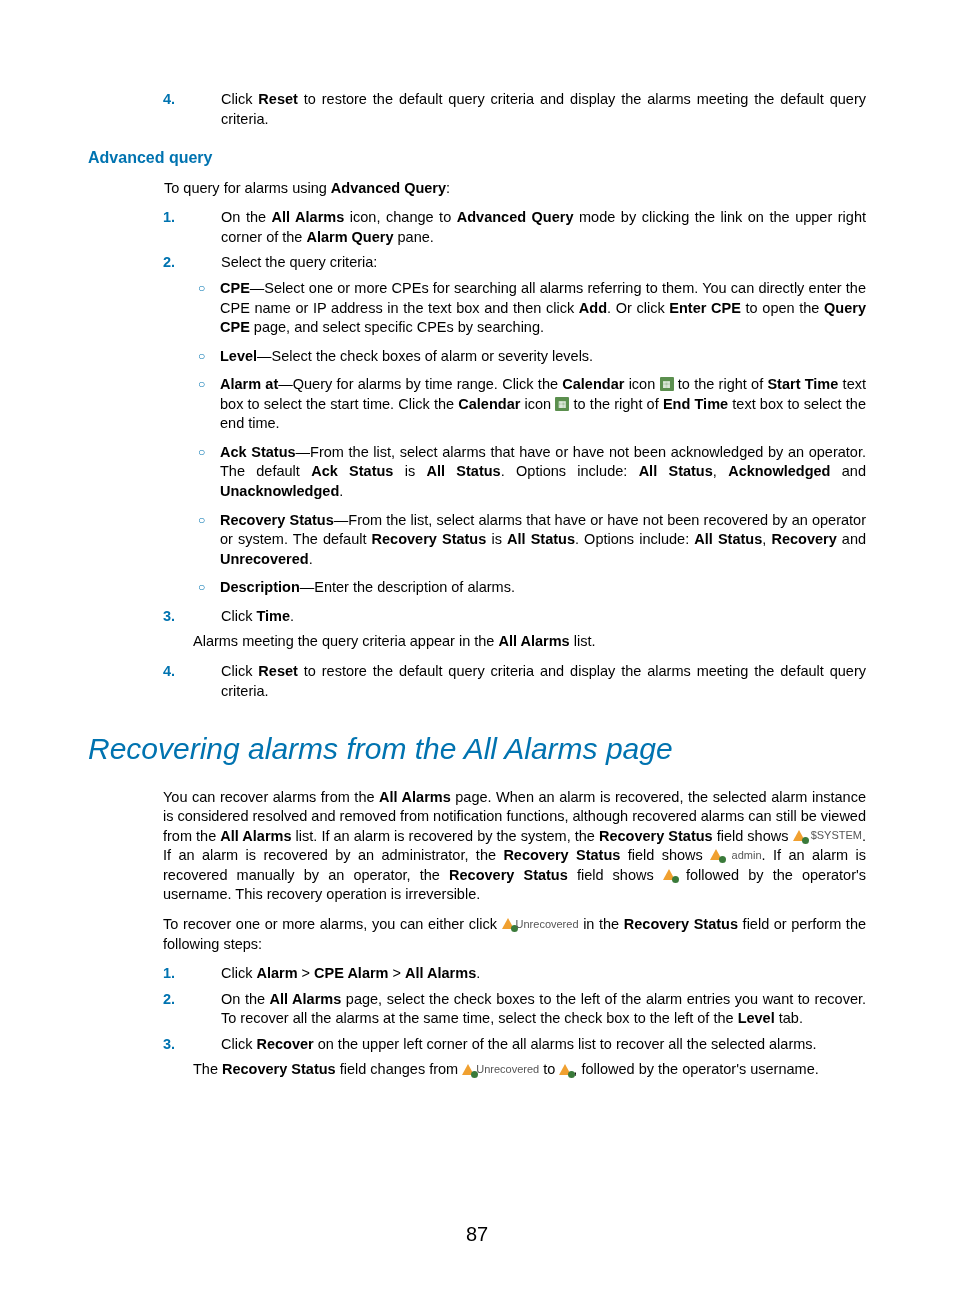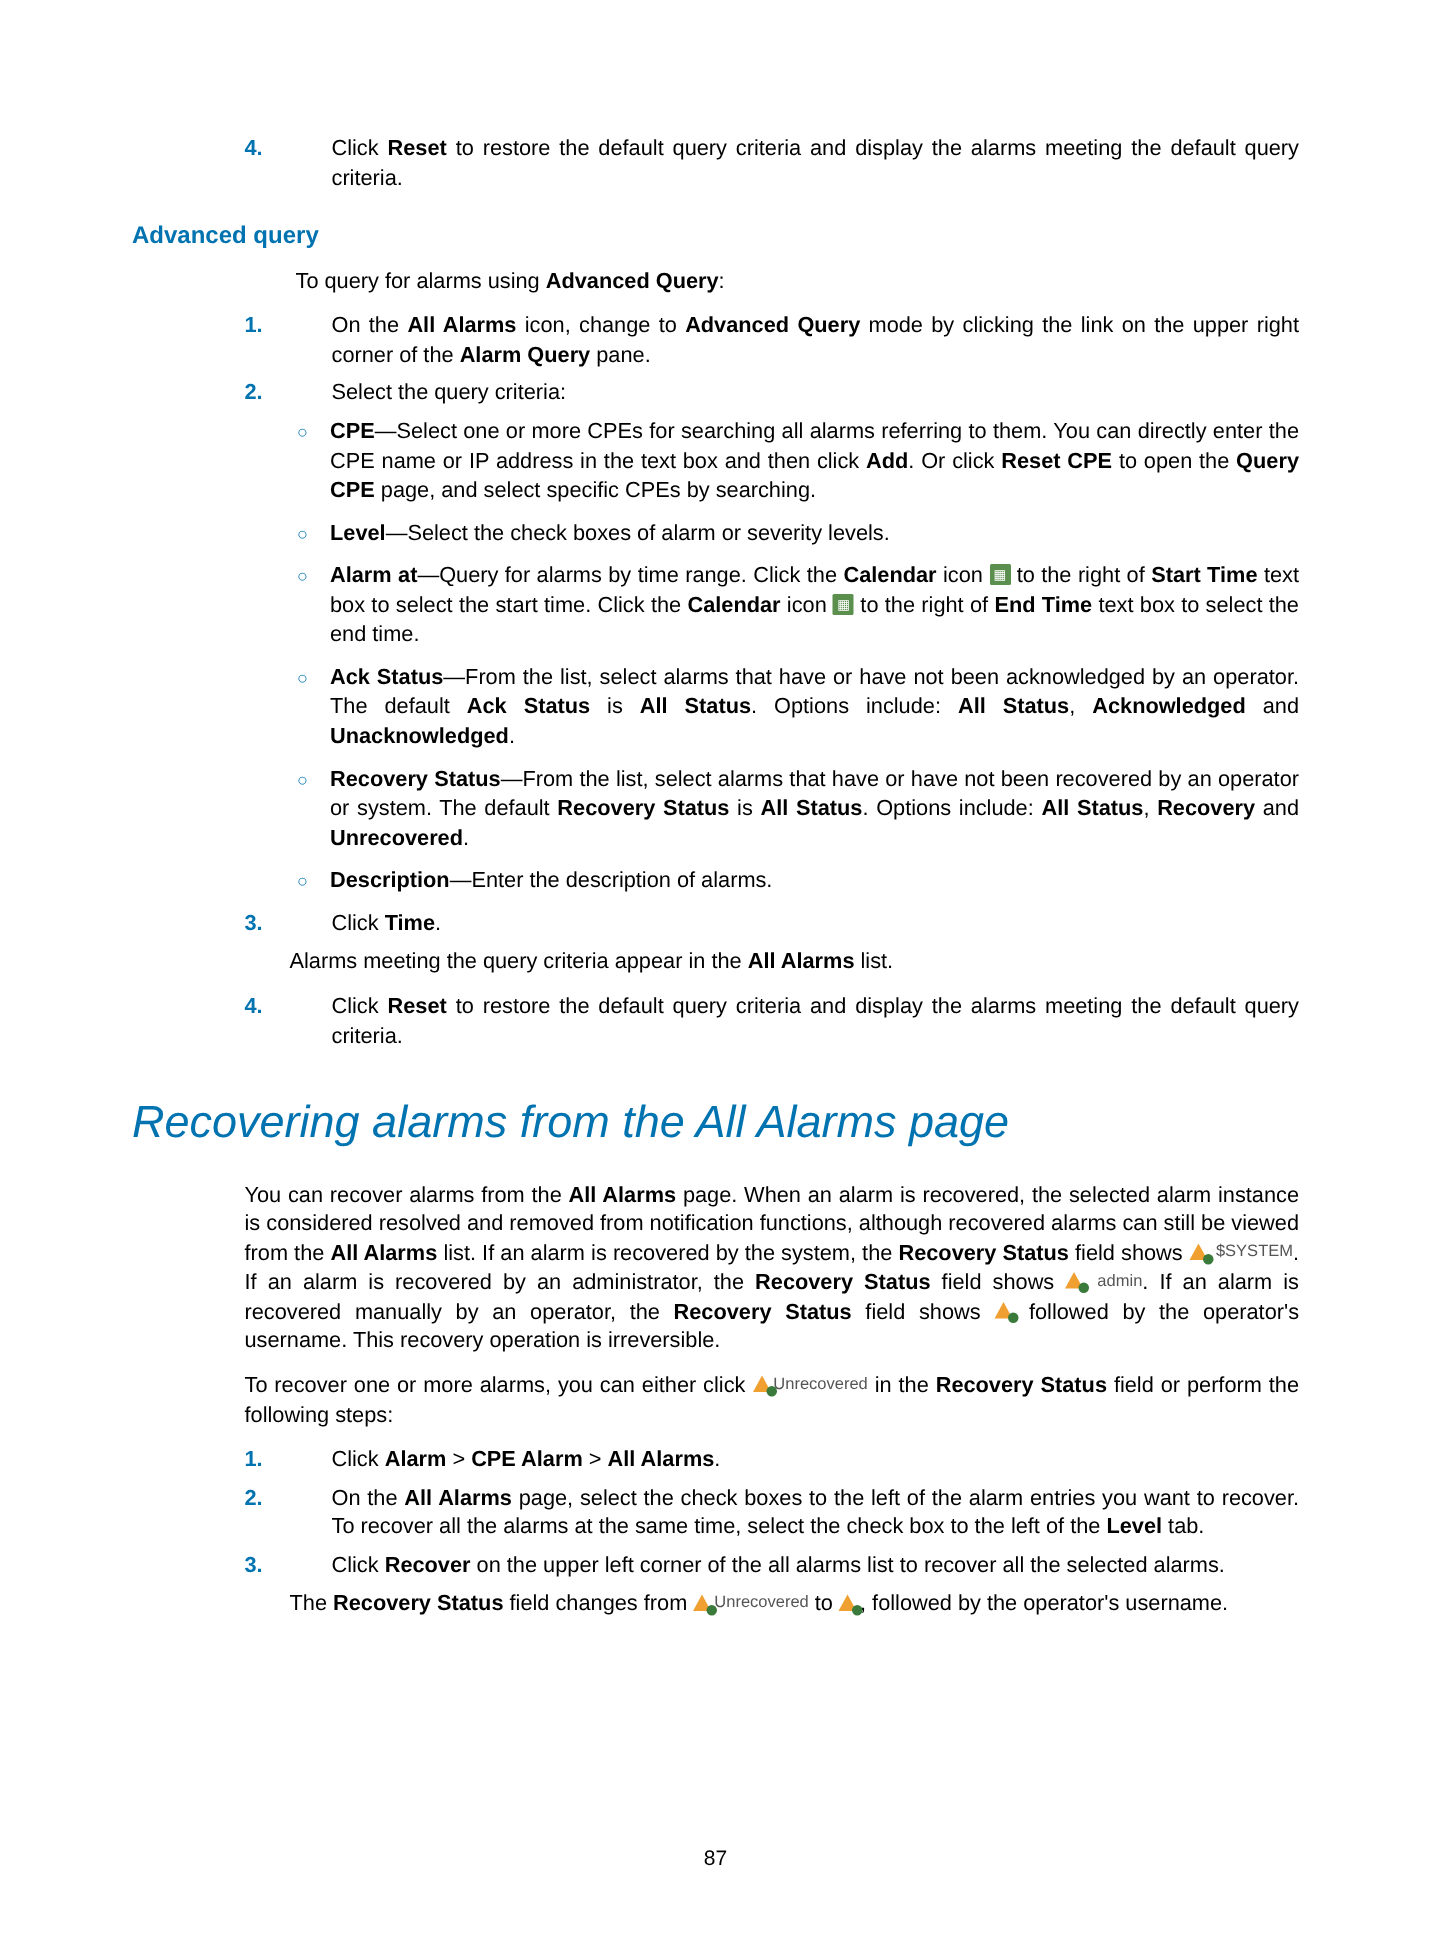--- a/index.html
+++ b/index.html
@@ -91,56 +91,56 @@
     font-size: 11px;
     color: #555;
     vertical-align: middle;
     position: relative; top: -1px;
   }
   .pagenum {
     position: absolute;
     bottom: 48px;
     left: 0; right: 0;
     text-align: center;
-    font-size: 14px;
+    font-size: 20px;
   }
   .just { text-align: justify; }
 </style>
 </head>
 <body>
 
 <div class="indent-1 ol-item">
   <div class="ol-num">4.</div>
   <div class="ol-body just">
     <span>Click </span><b>Reset</b><span> to restore the default query criteria and display the alarms meeting the default query criteria.</span>
   </div>
 </div>
 
 <div class="h3">Advanced query</div>
 
-<div class="para" style="margin-left:109px;">
+<div class="para" style="margin-left:76px;">
   <span>To query for alarms using </span><b>Advanced Query</b><span>:</span>
 </div>
 
 <div class="indent-1 ol-item">
   <div class="ol-num">1.</div>
   <div class="ol-body just">
     <span>On the </span><b>All Alarms</b><span> icon, change to </span><b>Advanced Query</b><span> mode by clicking the link on the upper right corner of the </span><b>Alarm Query</b><span> pane.</span>
   </div>
 </div>
 
 <div class="indent-1 ol-item">
   <div class="ol-num">2.</div>
   <div class="ol-body">Select the query criteria:</div>
 </div>
 
 <div class="indent-2">
   <div class="bullet-circ">○</div>
   <div class="sub-body just">
-    <b>CPE</b><span>—Select one or more CPEs for searching all alarms referring to them. You can directly enter the CPE name or IP address in the text box and then click </span><b>Add</b><span>. Or click </span><b>Reset CPE</b><span> to open the </span><b>Query CPE</b><span> page, and select specific CPEs by searching.</span>
+    <b>CPE</b><span>—Select one or more CPEs for searching all alarms referring to them. You can directly enter the CPE name or IP address in the text box and then click </span><b>Add</b><span>. Or click </span><b>Enter CPE</b><span> to open the </span><b>Query CPE</b><span> page, and select specific CPEs by searching.</span>
   </div>
 </div>
 
 <div class="indent-2">
   <div class="bullet-circ">○</div>
   <div class="sub-body">
     <b>Level</b><span>—Select the check boxes of alarm or severity levels.</span>
   </div>
 </div>
 

